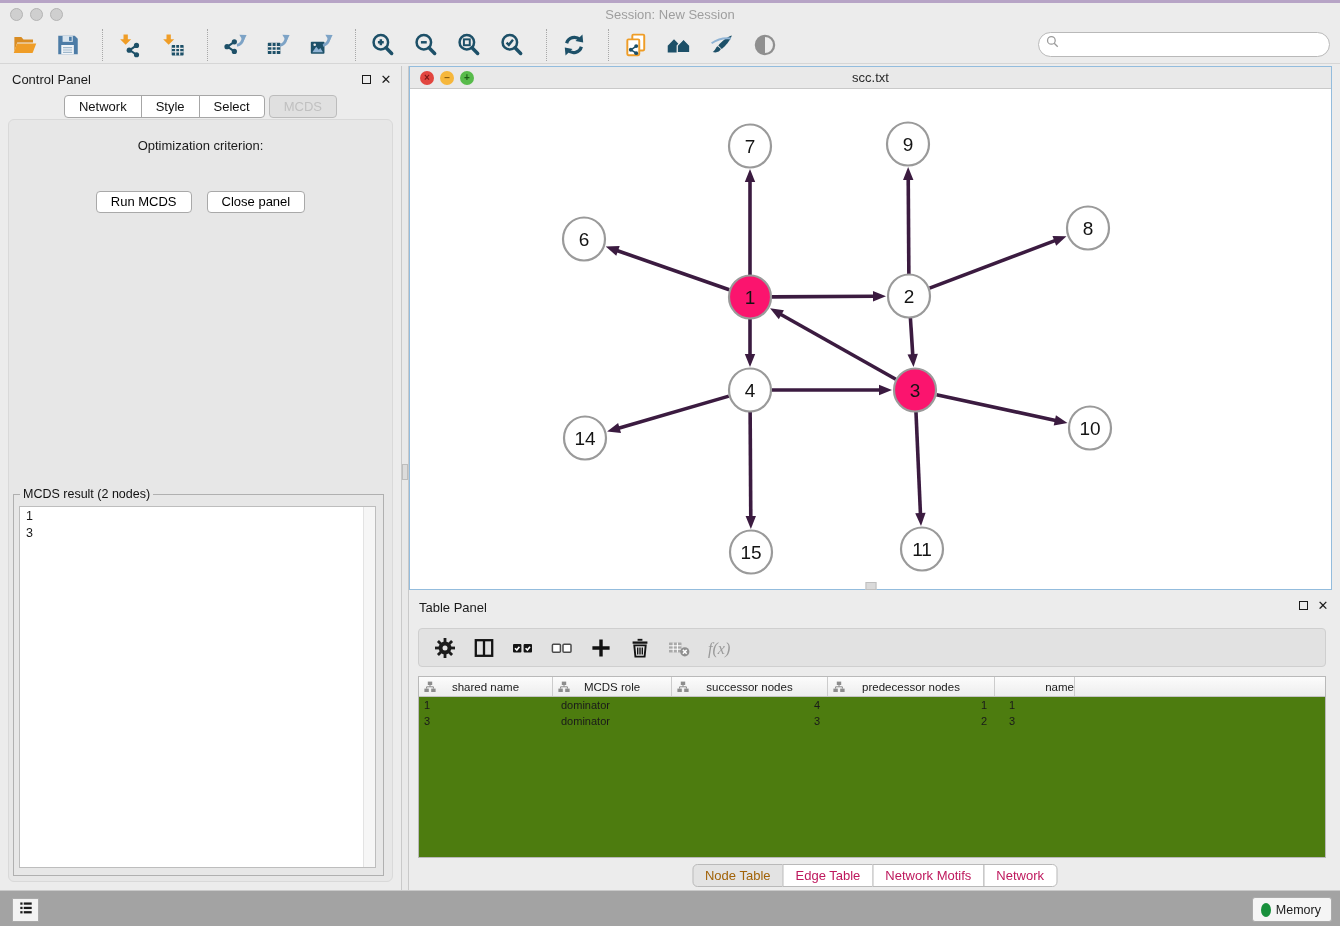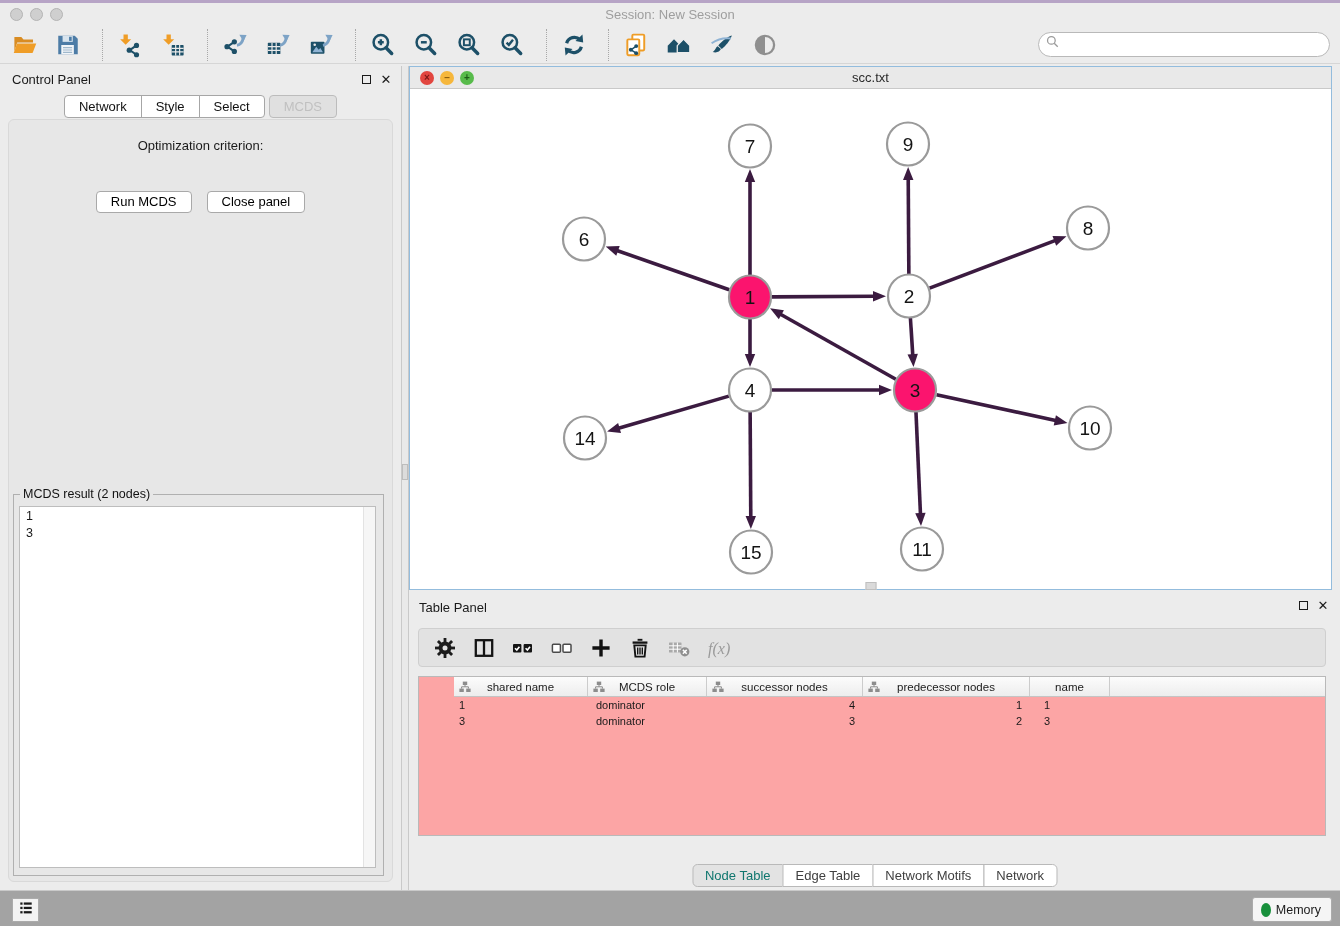--- a/index.html
+++ b/index.html
@@ -98,39 +98,39 @@
   .table-panel { position:absolute; left:409px; top:592px; width:931px; height:298px; background:#ececec; }
   .tp-title { position:absolute; left:10px; top:8px; font-size:13px; }
   .tp-toolbar {
     position:absolute; left:9px; top:36px; width:908px; height:39px;
     background:#e2e2e2; border:1px solid #cfcfcf; border-radius:4px;
     display:flex; align-items:center; padding-left:14px;
   }
   .tp-icon { width:24px; height:24px; margin-right:15px; display:inline-flex; align-items:center; justify-content:center; }
   .tp-icon svg { width:24px; height:24px; }
   .tablebox {
-    position:absolute; left:9px; top:84px; width:908px; height:160px;
-    background:#fca5a5; border:1px solid #b9b9b9; overflow:hidden; font-size:11px;padding-left:35px;
+    position:absolute; left:9px; top:84px; width:908px; height:182px;
+    background:#4d7c0f; border:1px solid #b9b9b9; overflow:hidden; font-size:11px;
   }
   .thead { display:flex; height:20px; background:linear-gradient(#fcfcfc,#ededed); border-bottom:1px solid #c4c4c4; }
   .th {
     position:relative; display:flex; align-items:center; justify-content:center;
     border-right:1px solid #cccccc; font-size:11.5px; color:#1a1a1a;
   }
   .th svg { position:absolute; left:5px; top:4px; width:12px; height:12px; }
   .trow { display:flex; height:16px; align-items:center; }
   .td { overflow:hidden; white-space:nowrap; }
   .tp-tabs { position:absolute; top:272px; left:50%; transform:translateX(-50%); display:flex; }
   .tp-tab {
     height:23px; padding:0 12px; background:#fff; border:1px solid #b9b9b9;
-    font-size:13px; line-height:21px; margin-left:-1px; color:#404040;
+    font-size:13px; line-height:21px; margin-left:-1px; color:#be185d;
   }
   .tp-tab.first { border-radius:5px 0 0 5px; margin-left:0; }
   .tp-tab.last { border-radius:0 5px 5px 0; }
-  .tp-tab.active { background:#e3e3e3; color:#0f766e; }
+  .tp-tab.active { background:#e3e3e3; color:#a16207; }
 
   
   .status-bar { position:absolute; left:0; top:890px; width:1340px; height:36px; background:#a3a3a3; border-top:1px solid #c9c9c9; }
   .task-btn { position:absolute; left:12px; top:7px; width:27px; height:24px; background:#f3f3f3; border:1px solid #ababab; display:flex; align-items:center; justify-content:center; }
   .task-btn svg { width:18px; height:18px; }
   .memory-btn {
     position:absolute; right:8px; top:6px; height:25px; background:#f5f5f5;
     border:1px solid #ababab; border-radius:3px; display:flex; align-items:center;
     padding:0 10px 0 8px; font-size:12.5px; gap:5px;
   }
@@ -606,21 +606,21 @@
                 <rect x="0.4" y="7.6" width="4.4" height="3.4"></rect>
                 <rect x="7.2" y="7.6" width="4.4" height="3.4"></rect>
               </g>
               <g stroke="#8c8c8c" stroke-width="1" fill="none">
                 <path d="M6 4 V5.8 M2.6 7.6 V5.8 H9.4 V7.6"></path>
               </g>
             </svg>
           </span>
           <span>predecessor nodes</span>
         </div>
-        <div class="th" style="width: 80px;">
+        <div class="th" style="width: 80px; justify-content: flex-end;">
           <span>name</span>
         </div>
       </div>
     <div id="table-body">
         <div class="trow">
           <div class="td" style="width: 134px; text-align: left; padding-left: 5px;">1</div>
           <div class="td" style="width: 119px; text-align: left; padding-left: 8px;">dominator</div>
           <div class="td" style="width: 156px; text-align: right; padding-left: 6px; padding-right: 8px;">4</div>
           <div class="td" style="width: 167px; text-align: right; padding-left: 6px; padding-right: 8px;">1</div>
           <div class="td" style="width: 80px; text-align: left; padding-left: 14px;">1</div>

